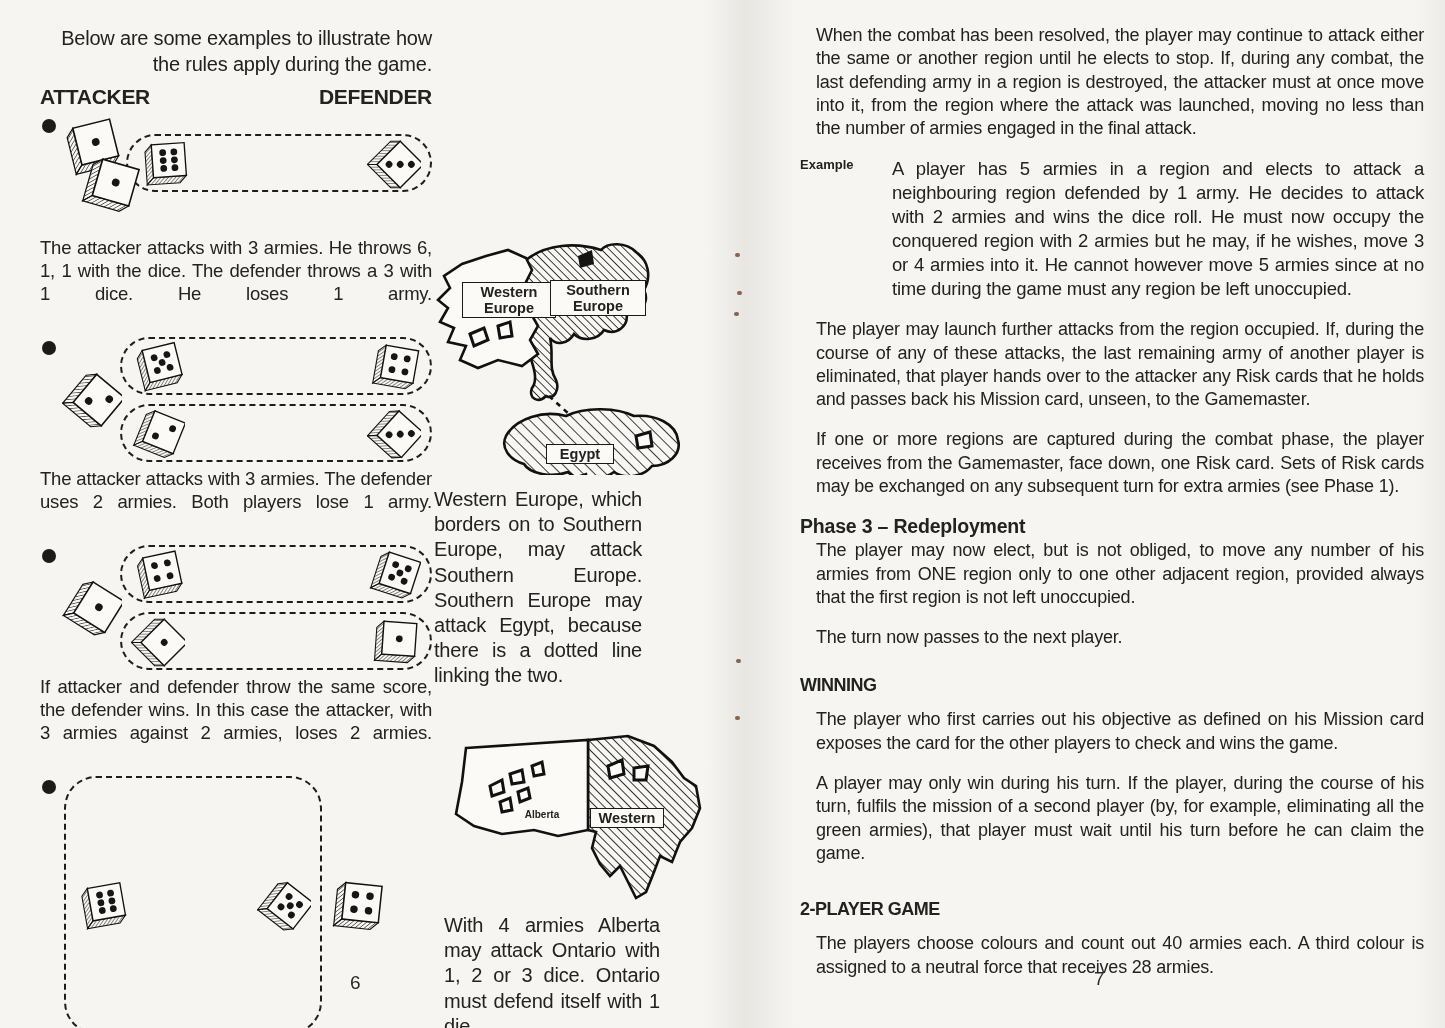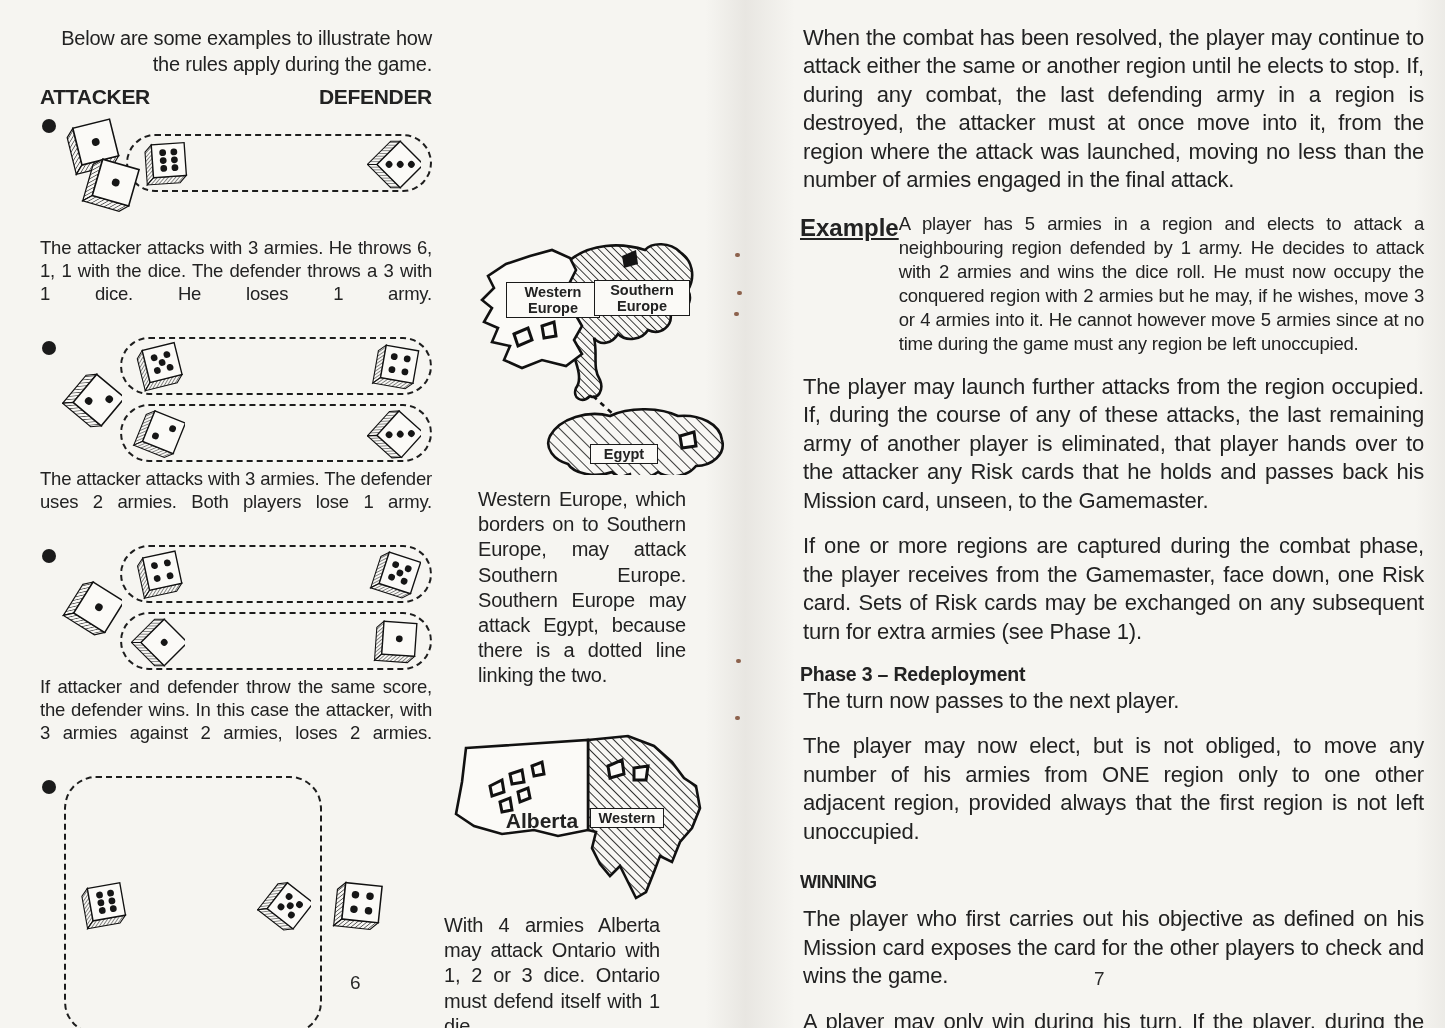--- a/index.html
+++ b/index.html
@@ -37,32 +37,32 @@
   .ex1,.ex2{padding-left:80px;}
   .ex1 .outsideA,.ex2 .outsideA{position:absolute;left:22px;top:50%;transform:translateY(-50%);}
   .ex3{padding-left:24px;}
   .ex3 .outsideD{margin-left:4px;}
   .pagenum{position:absolute;font-size:19px;color:#2a2a2a;}
   .pn6{left:350px;top:972px;}
   .pn7{left:1094px;top:968px;}
 
   
   .map-box{position:absolute;}
-  .map-eu{left:472px;top:240px;width:264px;}
+  .map-eu{left:428px;top:240px;width:264px;}
   .map-ca{left:438px;top:726px;width:270px;}
   .map-caption{font-size:20px;line-height:1.26;margin:8px 0 0 6px;width:208px;text-align:justify;letter-spacing:-0.2px;}
   .map-label{position:absolute;background:#fbfaf7;border:1.5px solid #1a1a1a;
     font-size:14.5px;font-weight:700;text-align:center;padding:1px 4px;line-height:1.12;letter-spacing:0;}
-  .map-label.noframe{border:none;background:transparent;font-size:21px;}
+  .map-label.noframe{border:none;background:transparent;font-size:10px;}
 
   
   .rcol{position:absolute;left:800px;top:24px;width:624px;}
-  .rcol p{font-size:22px;line-height:1.295;margin:0 0 17px 3px;text-align:justify;letter-spacing:-0.2px;}
+  .rcol p{font-size:18px;line-height:1.295;margin:0 0 17px 16px;text-align:justify;letter-spacing:-0.2px;}
   .example-block{display:flex;margin:0 0 17px 0;}
-  .example-label{flex:0 0 92px;font-weight:800;font-size:24px;line-height:1.295;text-decoration:underline;}
+  .example-label{flex:0 0 92px;font-weight:800;font-size:13px;line-height:1.295;}
   .example-text{flex:1;font-size:18.5px;line-height:1.295;text-align:justify;letter-spacing:-0.2px;}
   .sub-head{font-size:19.5px;font-weight:800;margin:6px 0 0 0;letter-spacing:-0.2px;}
   .sub-head + p{margin-top:1px;}
   .big-head{font-size:18px;font-weight:800;letter-spacing:-0.5px;margin:26px 0 12px 0;}
 </style>
 </head>
 <body>
 
 <div class="gutter-shade"></div>
 <div class="edge-shade"></div>
@@ -469,22 +469,22 @@
 
 <div class="rcol">
   <p>When the combat has been resolved, the player may continue to attack either the same or another region until he elects to stop. If, during any combat, the last defending army in a region is destroyed, the attacker must at once move into it, from the region where the attack was launched, moving no less than the number of armies engaged in the final attack.</p>
   <div class="example-block">
     <span class="example-label">Example</span>
     <span class="example-text">A player has 5 armies in a region and elects to attack a neighbouring region defended by 1 army. He decides to attack with 2 armies and wins the dice roll. He must now occupy the conquered region with 2 armies but he may, if he wishes, move 3 or 4 armies into it. He cannot however move 5 armies since at no time during the game must any region be left unoccupied.</span>
   </div>
   <p>The player may launch further attacks from the region occupied. If, during the course of any of these attacks, the last remaining army of another player is eliminated, that player hands over to the attacker any Risk cards that he holds and passes back his Mission card, unseen, to the Gamemaster.</p>
   <p>If one or more regions are captured during the combat phase, the player receives from the Gamemaster, face down, one Risk card. Sets of Risk cards may be exchanged on any subsequent turn for extra armies (see Phase 1).</p>
   <h3 class="sub-head">Phase 3 – Redeployment</h3>
+  <p>The player may now elect, but is not obliged, to move any number of his armies from ONE region only to one other adjacent region, provided always that the first region is not left unoccupied.</p>
   <p>The turn now passes to the next player.</p>
-  <p>The player may now elect, but is not obliged, to move any number of his armies from ONE region only to one other adjacent region, provided always that the first region is not left unoccupied.</p>
   <h2 class="big-head">WINNING</h2>
   <p>The player who first carries out his objective as defined on his Mission card exposes the card for the other players to check and wins the game.</p>
   <p>A player may only win during his turn. If the player, during the course of his turn, fulfils the mission of a second player (by, for example, eliminating all the green armies), that player must wait until his turn before he can claim the game.</p>
   <h2 class="big-head" style="margin-top:34px">2-PLAYER GAME</h2>
   <p>The players choose colours and count out 40 armies each. A third colour is assigned to a neutral force that receives 28 armies.</p>
 </div>
 
 <div class="pagenum pn7">7</div>
 
 </body></html>

